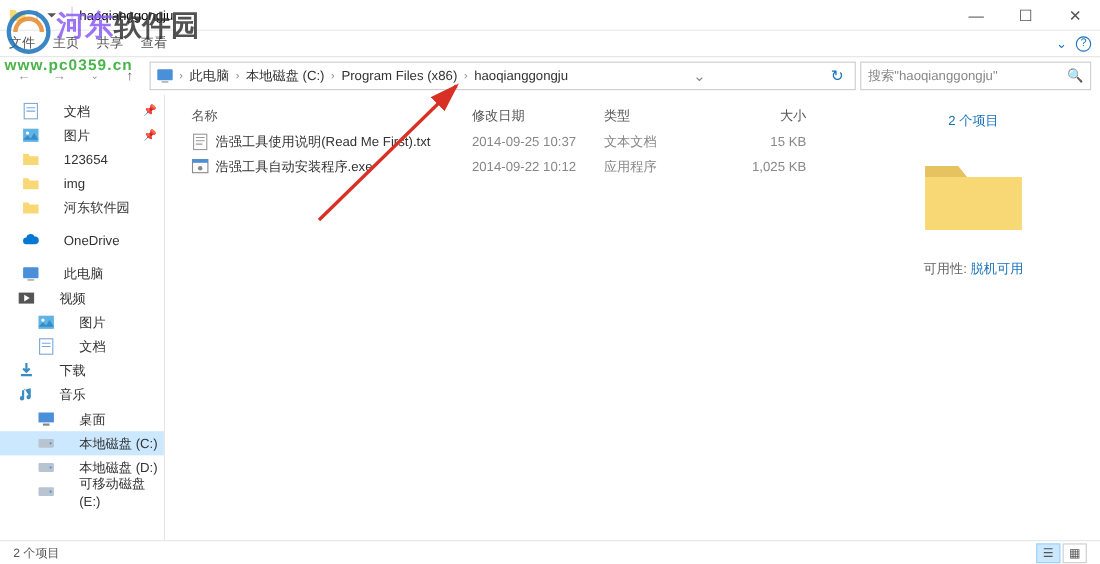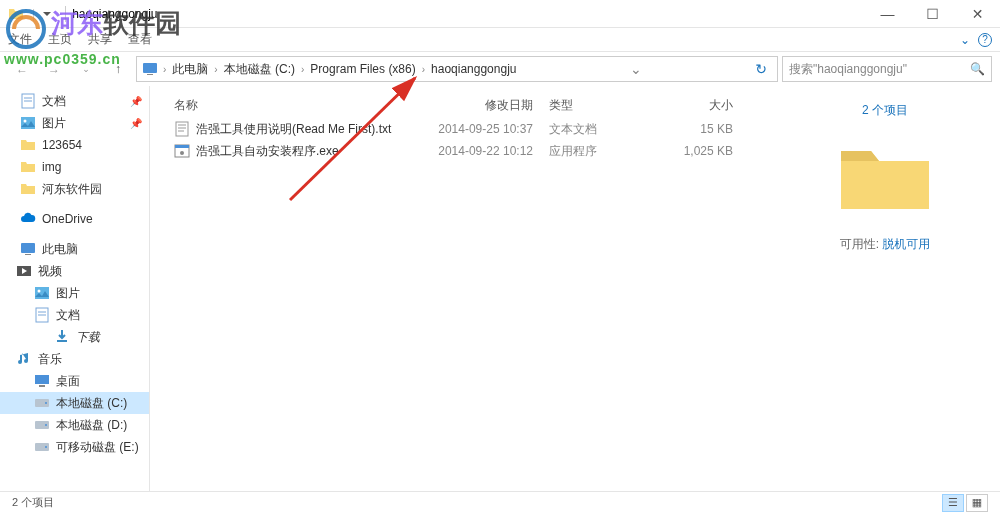--- a/index.html
+++ b/index.html
@@ -19,31 +19,31 @@
 .nav-btn.active { color: #555; }
 .breadcrumb { flex: 1; height: 26px; border: 1px solid #ccc; display: flex; align-items: center; padding: 0 4px; background: #fff; }
 .breadcrumb .bc-icon { width: 18px; height: 18px; margin-right: 4px; }
 .breadcrumb .bc-item { padding: 0 6px; color: #333; }
 .breadcrumb .bc-sep { color: #888; font-size: 10px; }
 .breadcrumb .bc-refresh { margin-left: auto; color: #1a73bc; font-size: 14px; padding: 0 6px; }
 .searchbox { width: 210px; height: 26px; border: 1px solid #ccc; display: flex; align-items: center; padding: 0 6px; color: #888; }
 .searchbox .search-icon { margin-left: auto; color: #1a73bc; }
 .main { display: flex; height: calc(100% - 28px - 24px - 34px - 22px); }
 .sidebar { width: 150px; border-right: 1px solid #e5e5e5; overflow-y: auto; padding-top: 4px; }
-.tree-item { display: flex; align-items: center; height: 22px; padding-left: 20px; gap: 6px; }
+.tree-item { display: flex; align-items: center; height: 22px; padding-left: 20px; gap: 22px; }
 .tree-item.selected { background: #cce8ff; }
 .tree-item .tree-icon { width: 16px; height: 16px; flex-shrink: 0; }
 .tree-item .pin { margin-left: auto; margin-right: 6px; color: #888; font-size: 10px; }
 .tree-group { margin-bottom: 8px; }
 .content { flex: 1; display: flex; }
 .filelist { flex: 1; padding: 8px 16px; }
 .fl-header { display: flex; height: 24px; align-items: center; color: #555; border-bottom: 1px solid transparent; }
 .fl-header > div { padding: 0 8px; }
 .col-name { width: 255px; }
-.col-date { width: 120px; text-align: right; }
+.col-date { width: 120px; }
 .col-type { width: 110px; }
 .col-size { width: 90px; text-align: right; }
 .fl-row { display: flex; height: 22px; align-items: center; }
 .fl-row > div { padding: 0 8px; white-space: nowrap; overflow: hidden; }
 .fl-row .col-date, .fl-row .col-type, .fl-row .col-size { color: #888; }
 .file-icon { width: 16px; height: 16px; display: inline-block; vertical-align: middle; margin-right: 6px; }
 .preview { width: 230px; padding: 16px; text-align: center; color: #555; }
 .preview .count { color: #1a73bc; margin-bottom: 20px; }
 .preview .folder-big { width: 96px; height: 74px; margin: 0 auto 20px; }
 .preview .avail-label { color: #666; }
@@ -191,21 +191,21 @@
             <span>图片</span>
           </div>
           <div class="tree-item" style="padding-left: 34px;">
             <svg class="tree-icon" viewBox="0 0 16 16">
               <rect x="2" y="1" width="12" height="14" fill="#fff" stroke="#7aa7d9"></rect>
               <line x1="4" y1="5" x2="12" y2="5" stroke="#7aa7d9"></line>
               <line x1="4" y1="8" x2="12" y2="8" stroke="#7aa7d9"></line>
             </svg>
             <span>文档</span>
           </div>
-          <div class="tree-item" style="padding-left: 54px; font-style: italic;">
+          <div class="tree-item" style="padding-left: 16px;">
             <svg class="tree-icon" viewBox="0 0 16 16">
               <path d="M8 1v8M5 6l3 3 3-3M3 12h10" stroke="#3a8cc4" stroke-width="2" fill="none"></path>
             </svg>
             <span>下载</span>
           </div>
           <div class="tree-item" style="padding-left: 16px;">
             <svg class="tree-icon" viewBox="0 0 16 16">
               <path d="M6 2v9a2 2 0 11-2-2V4l8-2v8a2 2 0 11-2-2" fill="#3a8cc4"></path>
             </svg>
             <span>音乐</span>

